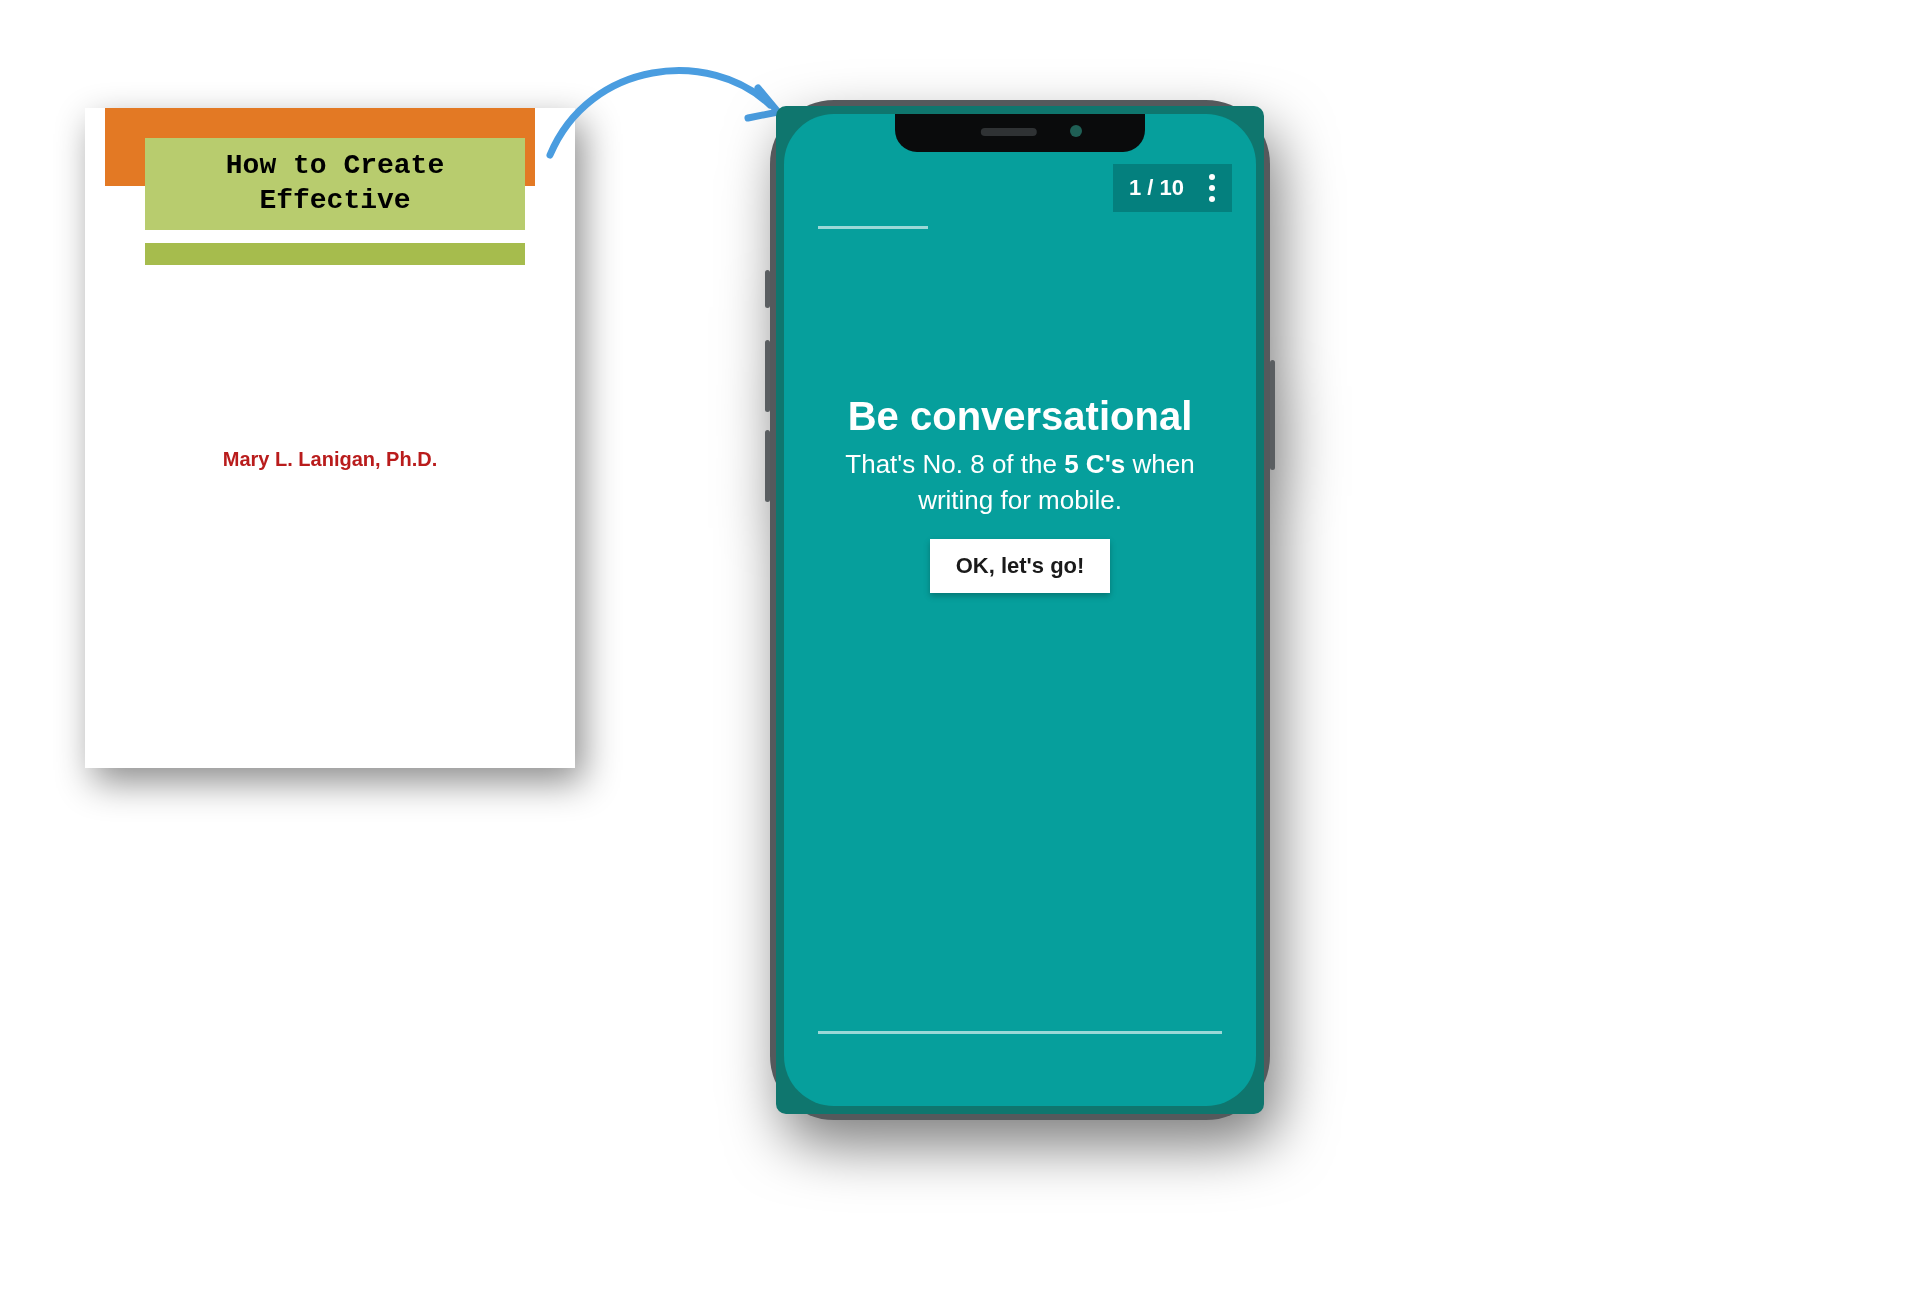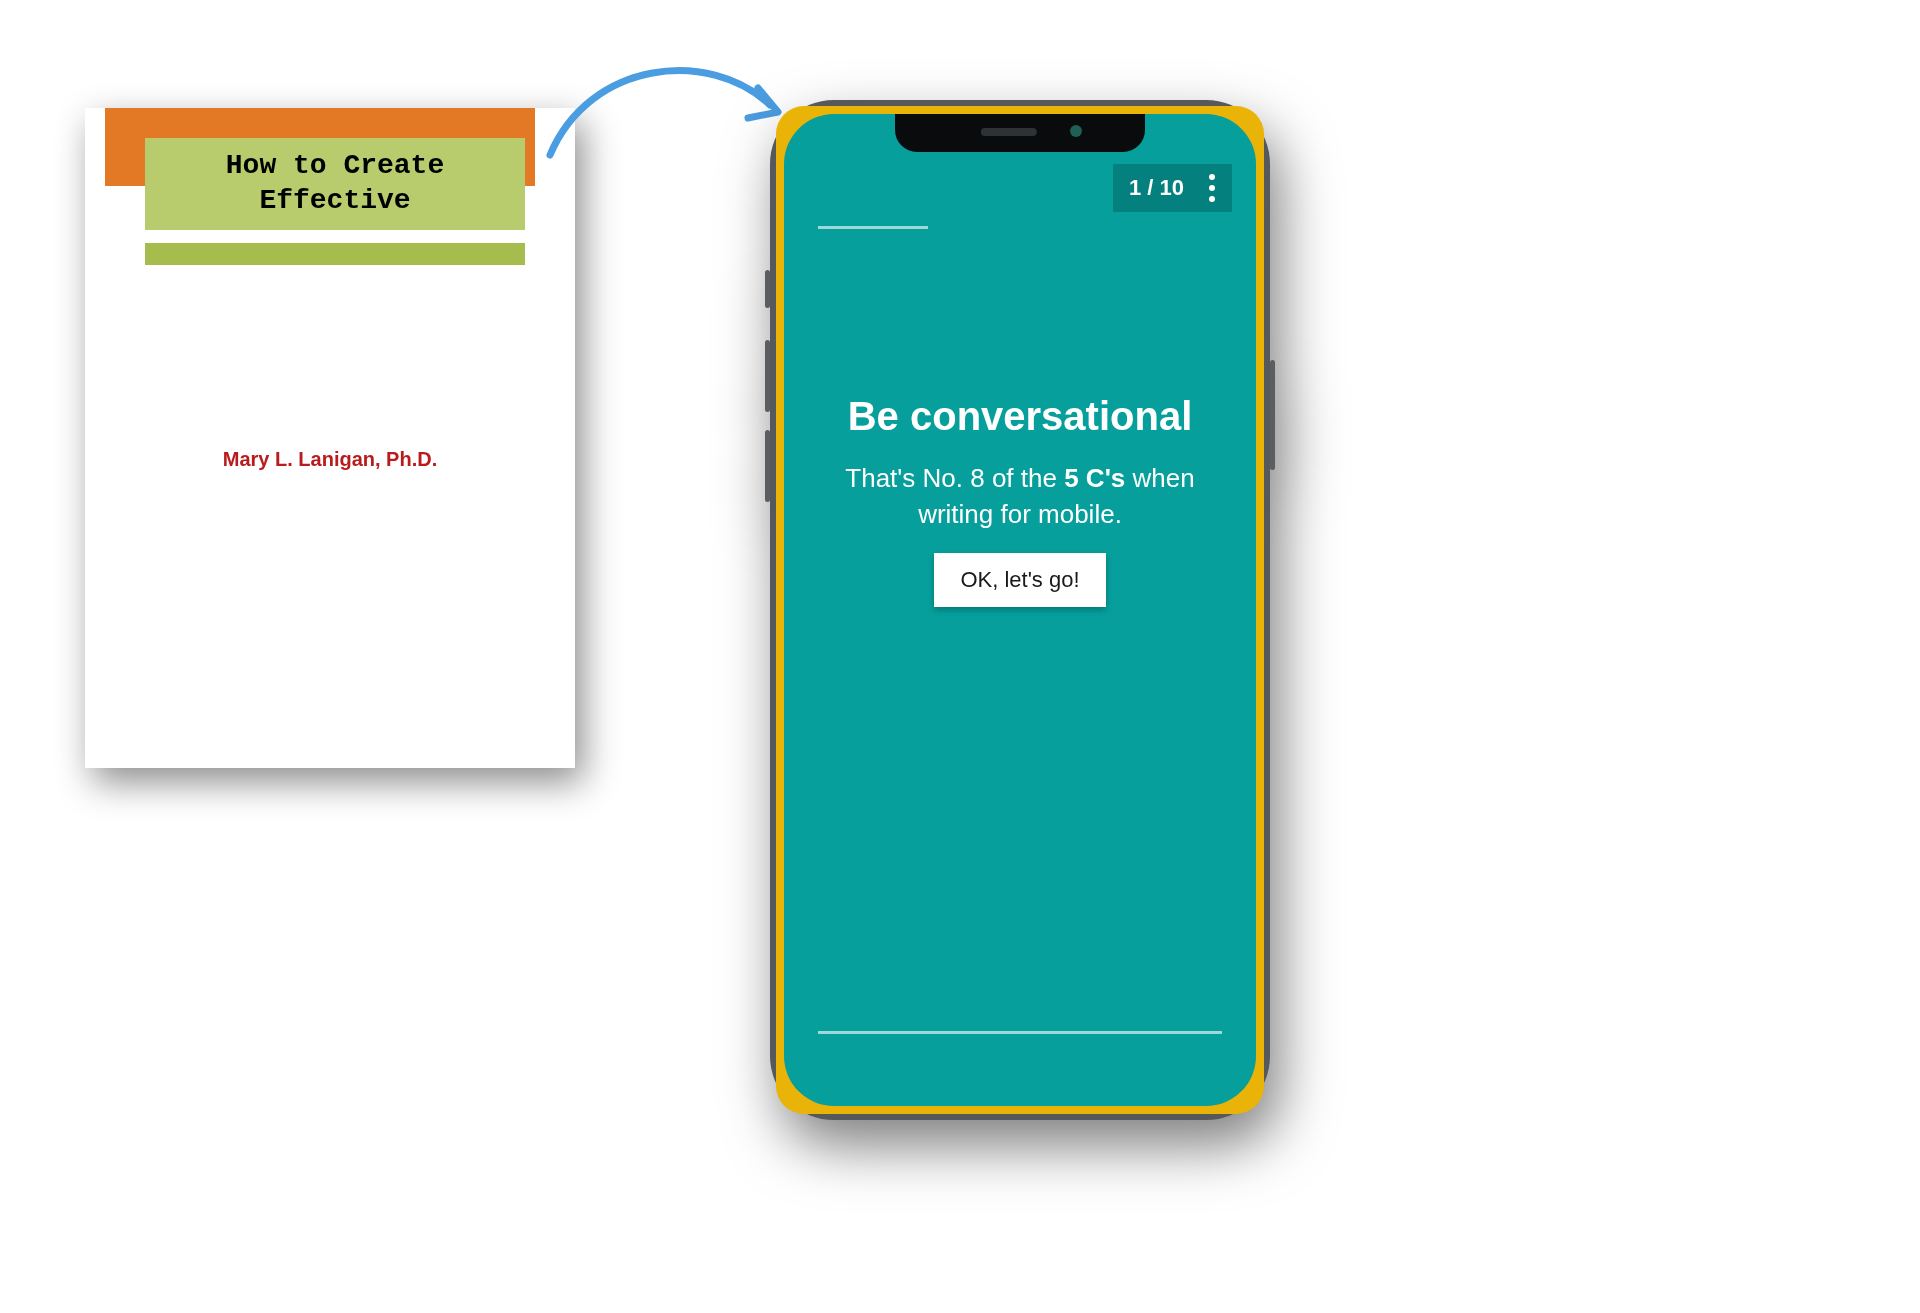--- a/index.html
+++ b/index.html
@@ -91,22 +91,22 @@
   .phone-frame {
     position: relative;
     width: 500px;
     height: 1020px;
     border-radius: 64px;
     background: #55595c;
     padding: 6px;
   }
   .phone-frame-inner {
     width: 100%; height: 100%;
-    border-radius: 28px;
-    background: #eab308;
+    border-radius: 10px;
+    background: #0f766e;
     padding: 8px;
   }
   .screen {
     position: relative;
     width: 100%; height: 100%;
     border-radius: 50px;
     overflow: hidden;
     background: var(--teal);
     color: #fff;
     font-family: "Segoe UI", "Source Sans Pro", Arial, sans-serif;
@@ -194,39 +194,39 @@
 
   .content {
     position: absolute;
     top: 280px; left: 0; right: 0;
     text-align: center;
     padding: 0 40px;
   }
   .headline {
     font-size: 40px;
     font-weight: 700;
-    margin-bottom: 21px;
+    margin-bottom: 7px;
   }
   .body-line {
     font-size: 26px;
     line-height: 1.4;
     margin-bottom: 20px;
   }
   .body-line strong { font-weight: 700; }
   .emphasis {
     font-size: 26px;
     font-weight: 700;
     margin: 18px 0 40px;
   }
   .cta {
     display: inline-block;
     background: #fff;
     color: #1a1a1a;
     font-size: 22px;
-    font-weight: 400;
+    font-weight: 700;
     padding: 14px 26px;
     border: none;
     box-shadow: 0 3px 6px rgba(0,0,0,0.25);
     cursor: pointer;
   }
 </style>
 </head>
 <body>
 
 <div class="canvas">

